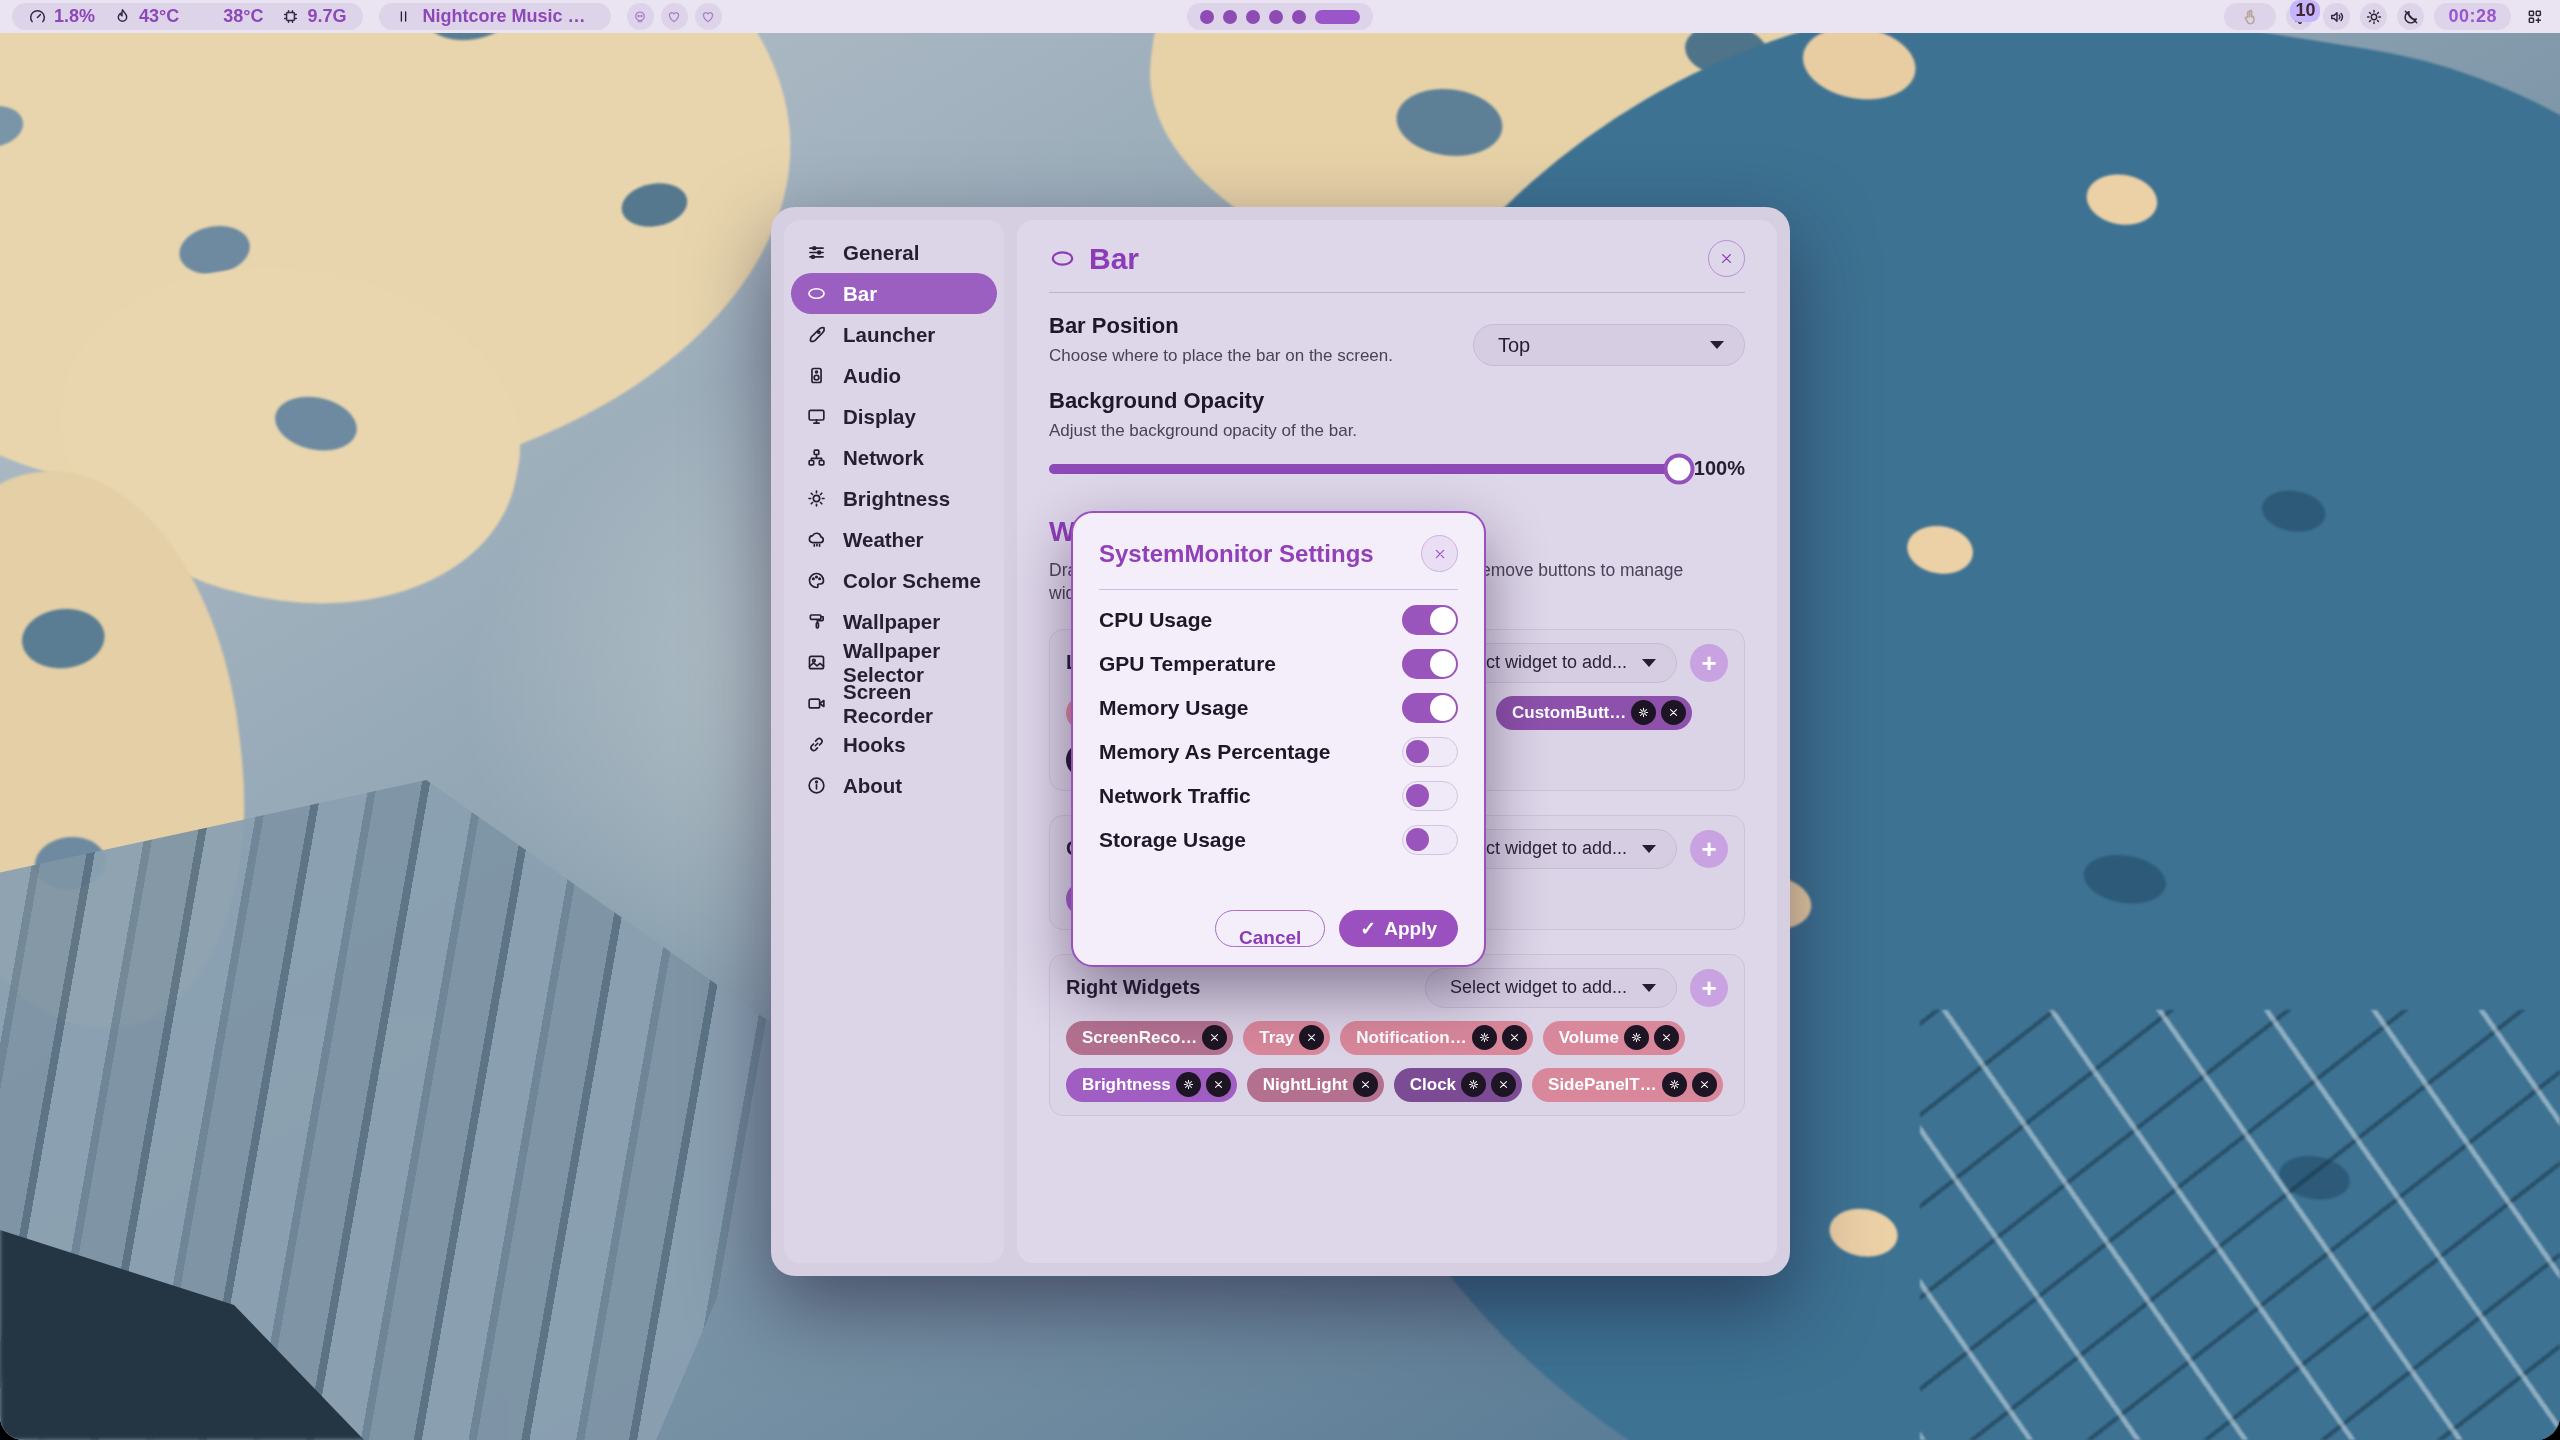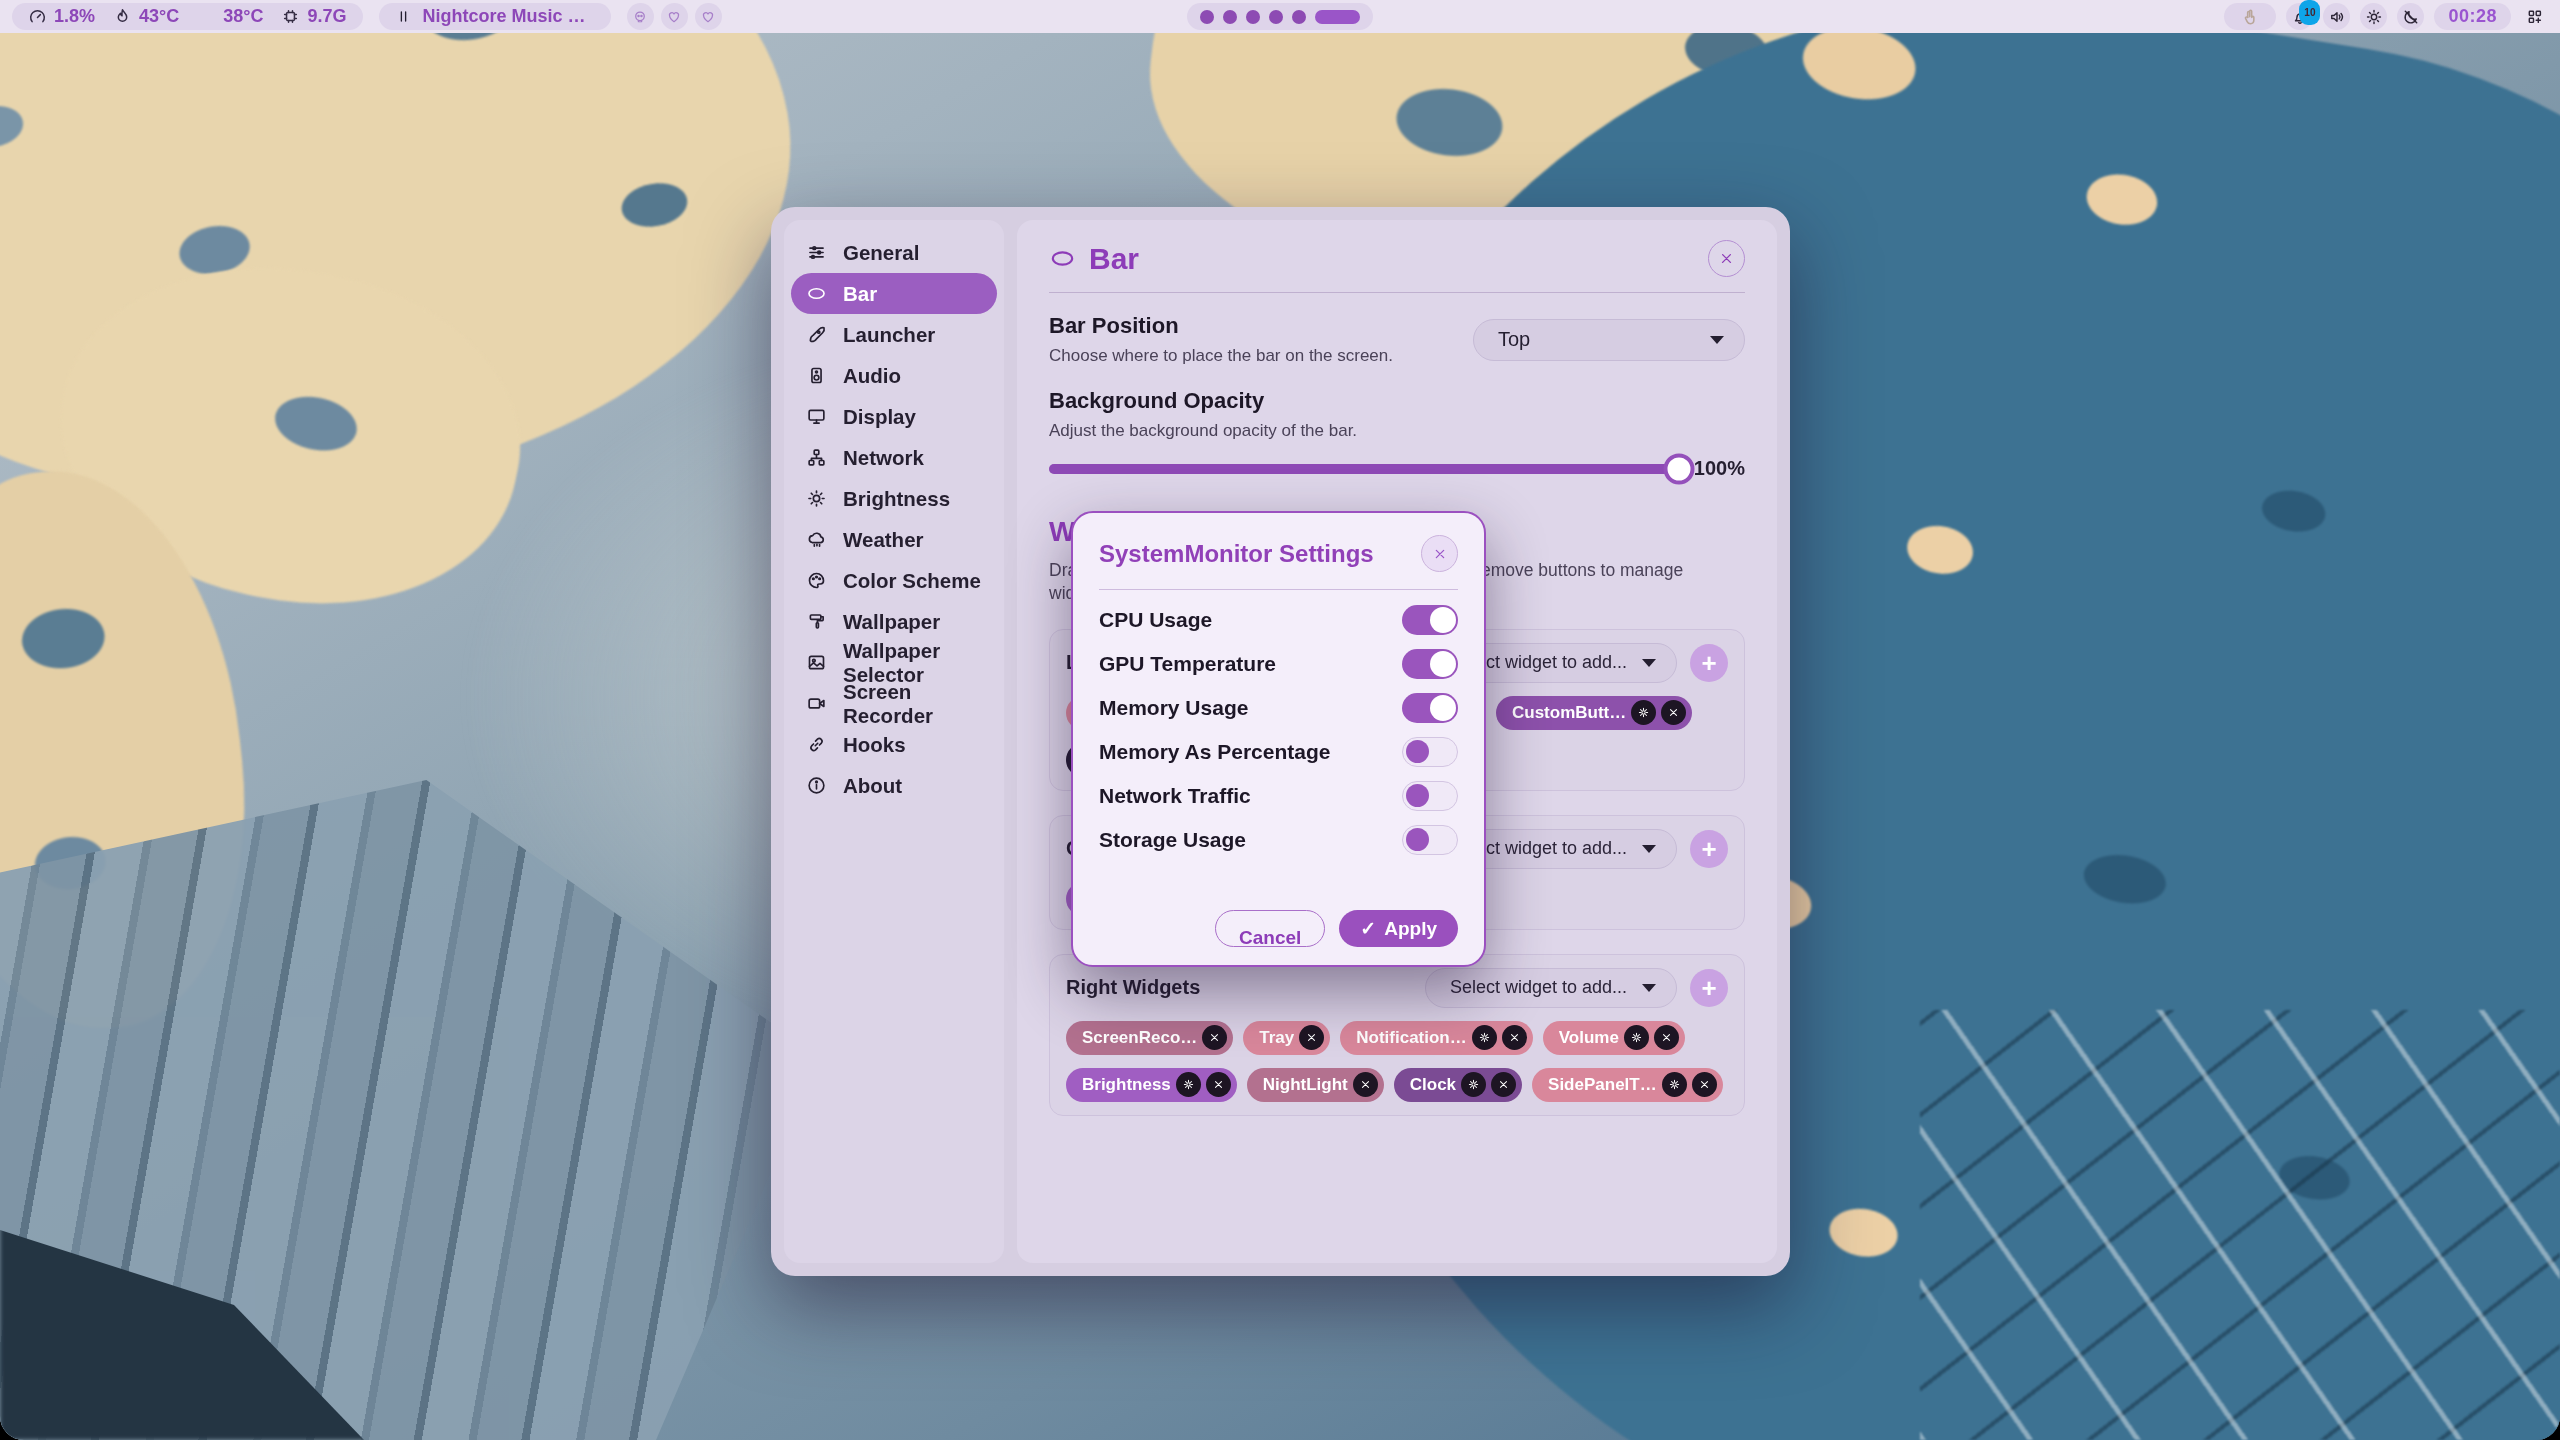--- a/index.html
+++ b/index.html
@@ -69,22 +69,22 @@
   #workspaces{position:absolute;left:50%;top:3px;transform:translateX(-50%);height:27px;padding:0 13px;
               display:flex;align-items:center;gap:9px;background:#ded4ea;border-radius:14px;}
   .ws-dot{width:14px;height:14px;border-radius:7px;background:#8d4bb3;}
   .ws-active{width:45px;height:14px;border-radius:7px;background:#9a55c8;}
   #tb-right{margin-left:auto;display:flex;align-items:center;gap:10px;}
   .tb-ic{width:27px;height:27px;border-radius:50%;background:#ded4ea;border:none;padding:0;color:#2c2536;
          display:flex;align-items:center;justify-content:center;position:relative;}
   .tb-ic .ic{width:18px;height:18px;}
   #tray-pill{width:52px;border-radius:14px;color:#b9a69a;}
   #tray-pill .ic{width:20px;height:20px;}
-  .badge{position:absolute;top:-3px;right:-7px;background:#0ea5e9;color:#442531;font-size:10px;font-weight:bold;
-         border-radius:9px;padding:7px 5px;line-height:1.1;}
+  .badge{position:absolute;top:-3px;right:-7px;background:#c4b5fd;color:#442531;font-size:18px;font-weight:bold;
+         border-radius:9px;padding:1px 5px;line-height:1.1;}
   #clock{height:27px;display:flex;align-items:center;padding:0 14px;background:#ded4ea;border-radius:14px;
          color:#9a55d0;font-weight:bold;font-size:18px;letter-spacing:.5px;}
   #apps-btn{background:none;color:#2c2536;}
   
   #win{position:absolute;left:771px;top:207px;width:1019px;height:1069px;background:#d6cee1;border-radius:24px;
        box-shadow:0 30px 80px rgba(25,15,45,.5);z-index:10;}
   #sidebar{position:absolute;left:13px;top:13px;bottom:13px;width:220px;background:#dcd4e7;border-radius:16px;
            padding:12px 7px;box-sizing:border-box;}
   .side-item{height:41px;display:flex;align-items:center;gap:16px;padding:0 15px;border-radius:21px;
              color:#251f30;font-size:20.5px;font-weight:bold;cursor:default;}
@@ -92,21 +92,21 @@
   .side-item.active{background:#9b5ec1;color:#fff;}
   #main{position:absolute;left:246px;top:13px;right:13px;bottom:13px;background:#ded6e9;border-radius:16px;
         padding:20px 32px;box-sizing:border-box;overflow:hidden;}
   .hdr{display:flex;align-items:center;gap:13px;}
   .hdr .ic{width:27px;height:27px;color:#8d3cb8;}
   .hdr h1{font-size:30px;color:#8d3cb8;margin:0;font-weight:bold;}
   .close-btn{width:37px;height:37px;border-radius:50%;border:1.5px solid #b48fd2;background:transparent;
              color:#9a55c8;margin-left:auto;display:flex;align-items:center;justify-content:center;padding:0;}
   .close-btn .ic{width:17px;height:17px;}
   .divider{border:none;border-top:1px solid rgba(110,80,140,.28);margin:15px 0 0;}
-  .setting-row{display:flex;align-items:center;justify-content:space-between;margin-top:20px;}
+  .setting-row{display:flex;align-items:flex-end;justify-content:space-between;margin-top:20px;}
   .s-label{font-size:22px;font-weight:bold;color:#1d1727;}
   .s-desc{font-size:17px;color:#4a4258;margin-top:7px;}
   .select{height:42px;width:272px;border-radius:21px;background:#d6cde2;border:1px solid #c6bbd6;
           display:flex;align-items:center;justify-content:space-between;padding:0 20px 0 24px;
           font-size:20px;color:#241e30;box-sizing:border-box;cursor:default;}
   .caret{width:0;height:0;border-left:7px solid transparent;border-right:7px solid transparent;
          border-top:8px solid #241e30;}
   .slider-row{display:flex;align-items:center;gap:15px;margin-top:16px;}
   .track{position:relative;width:645px;height:10px;border-radius:5px;background:#c3b4d6;}
   .fill{position:absolute;left:0;top:0;bottom:0;border-radius:5px;background:#8d49b5;}

